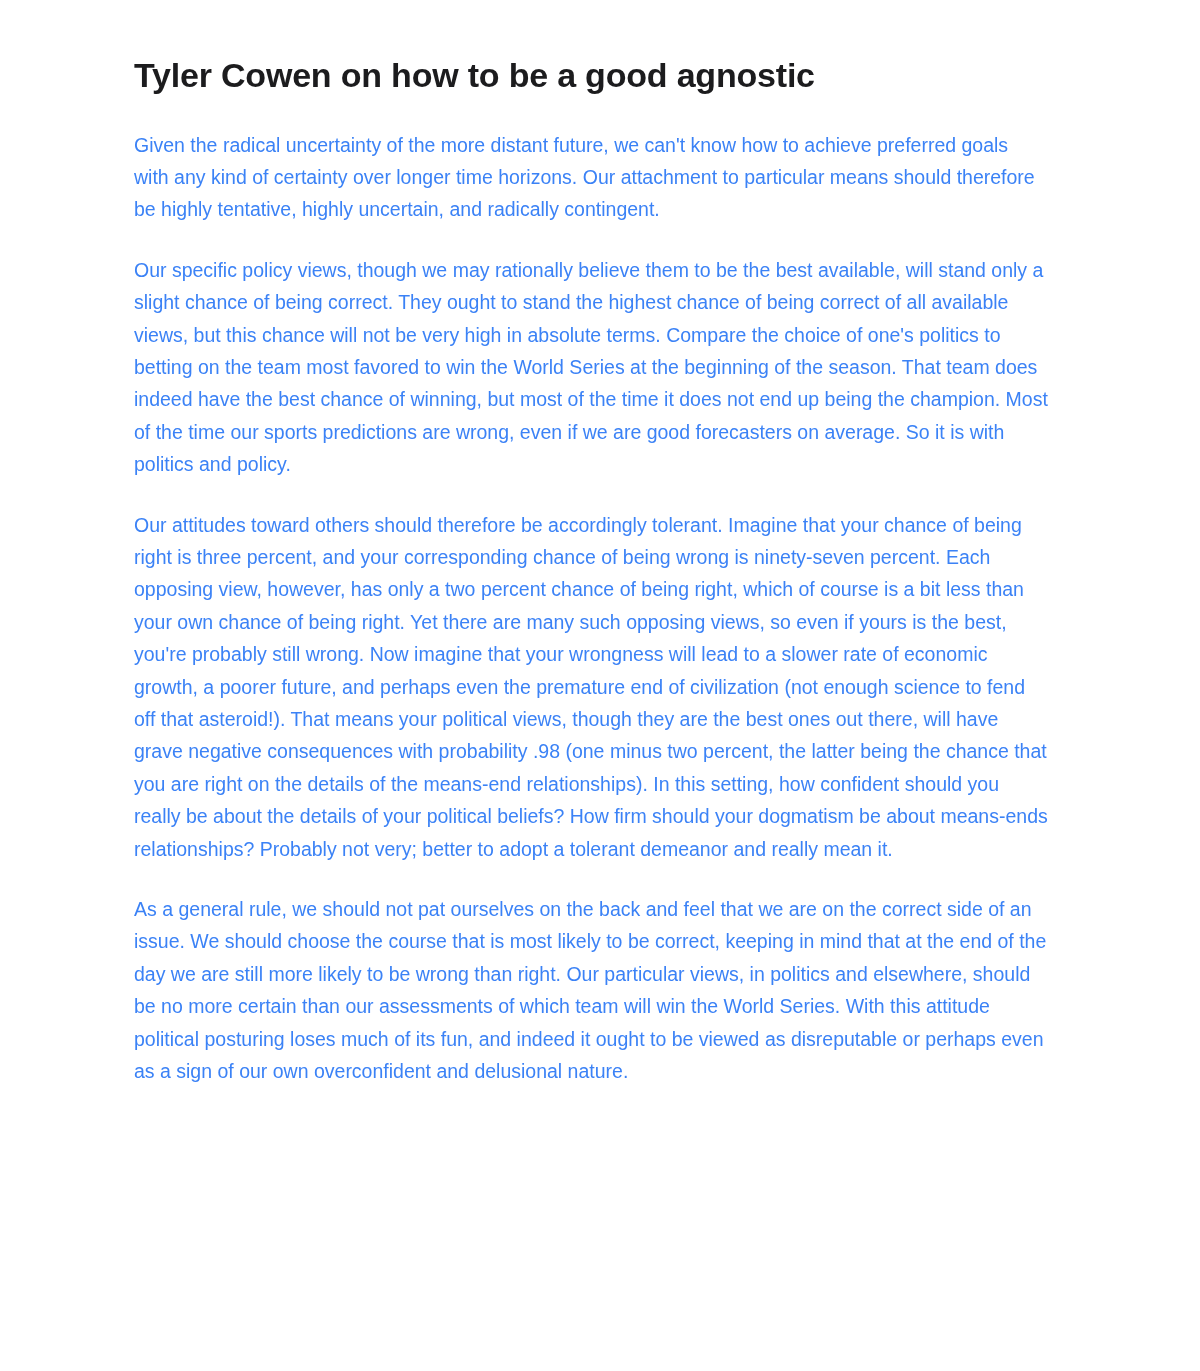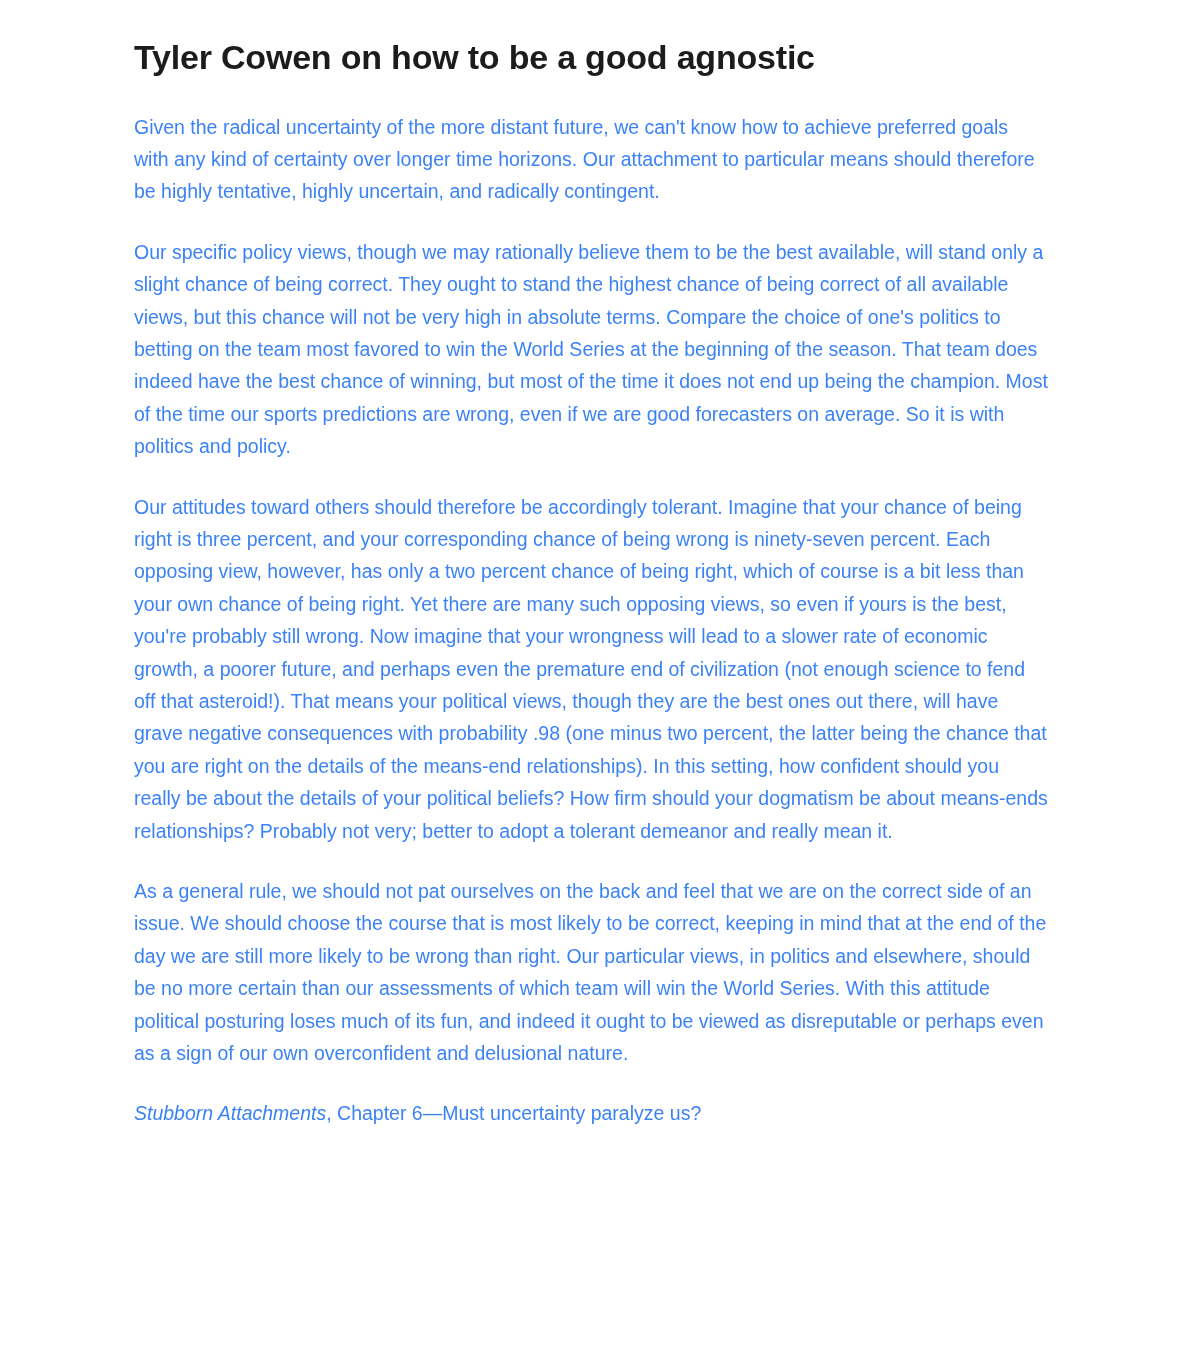--- a/index.html
+++ b/index.html
@@ -6,21 +6,21 @@
   html, body {
     background: #ffffff;
     width: 1200px;
     min-height: 1371px;
     font-family: "Liberation Sans", "DejaVu Sans", sans-serif;
   }
   .page {
     width: 1200px;
     min-height: 1371px;
     background: #ffffff;
-    padding: 36px 152px 40px 134px;
+    padding: 54px 152px 40px 134px;
   }
   h1.article-title {
     font-size: 34px;
     font-weight: 700;
     color: #1c1c1e;
     letter-spacing: -0.2px;
     line-height: 1.25;
     margin: 0 0 32px 0;
   }
   .article-body p {
@@ -46,15 +46,14 @@
 
   <div class="article-body">
     <p>Given the radical uncertainty of the more distant future, we can't know how to achieve preferred goals with any kind of certainty over longer time horizons. Our attachment to particular means should therefore be highly tentative, highly uncertain, and radically contingent.</p>
 
     <p>Our specific policy views, though we may rationally believe them to be the best available, will stand only a slight chance of being correct. They ought to stand the highest chance of being correct of all available views, but this chance will not be very high in absolute terms. Compare the choice of one's politics to betting on the team most favored to win the World Series at the beginning of the season. That team does indeed have the best chance of winning, but most of the time it does not end up being the champion. Most of the time our sports predictions are wrong, even if we are good forecasters on average. So it is with politics and policy.</p>
 
     <p>Our attitudes toward others should therefore be accordingly tolerant. Imagine that your chance of being right is three percent, and your corresponding chance of being wrong is ninety-seven percent. Each opposing view, however, has only a two percent chance of being right, which of course is a bit less than your own chance of being right. Yet there are many such opposing views, so even if yours is the best, you're probably still wrong. Now imagine that your wrongness will lead to a slower rate of economic growth, a poorer future, and perhaps even the premature end of civilization (not enough science to fend off that asteroid!). That means your political views, though they are the best ones out there, will have grave negative consequences with probability .98 (one minus two percent, the latter being the chance that you are right on the details of the means-end relationships). In this setting, how confident should you really be about the details of your political beliefs? How firm should your dogmatism be about means-ends relationships? Probably not very; better to adopt a tolerant demeanor and really mean it.</p>
 
     <p>As a general rule, we should not pat ourselves on the back and feel that we are on the correct side of an issue. We should choose the course that is most likely to be correct, keeping in mind that at the end of the day we are still more likely to be wrong than right. Our particular views, in politics and elsewhere, should be no more certain than our assessments of which team will win the World Series. With this attitude political posturing loses much of its fun, and indeed it ought to be viewed as disreputable or perhaps even as a sign of our own overconfident and delusional nature.</p>
 
-    <p class="citation"><em>Stubborn Attachments</em><span>, Chapter 6—Must uncertainty paralyze us?</span></p>
   </div>
 </div>
 
 </body></html>

